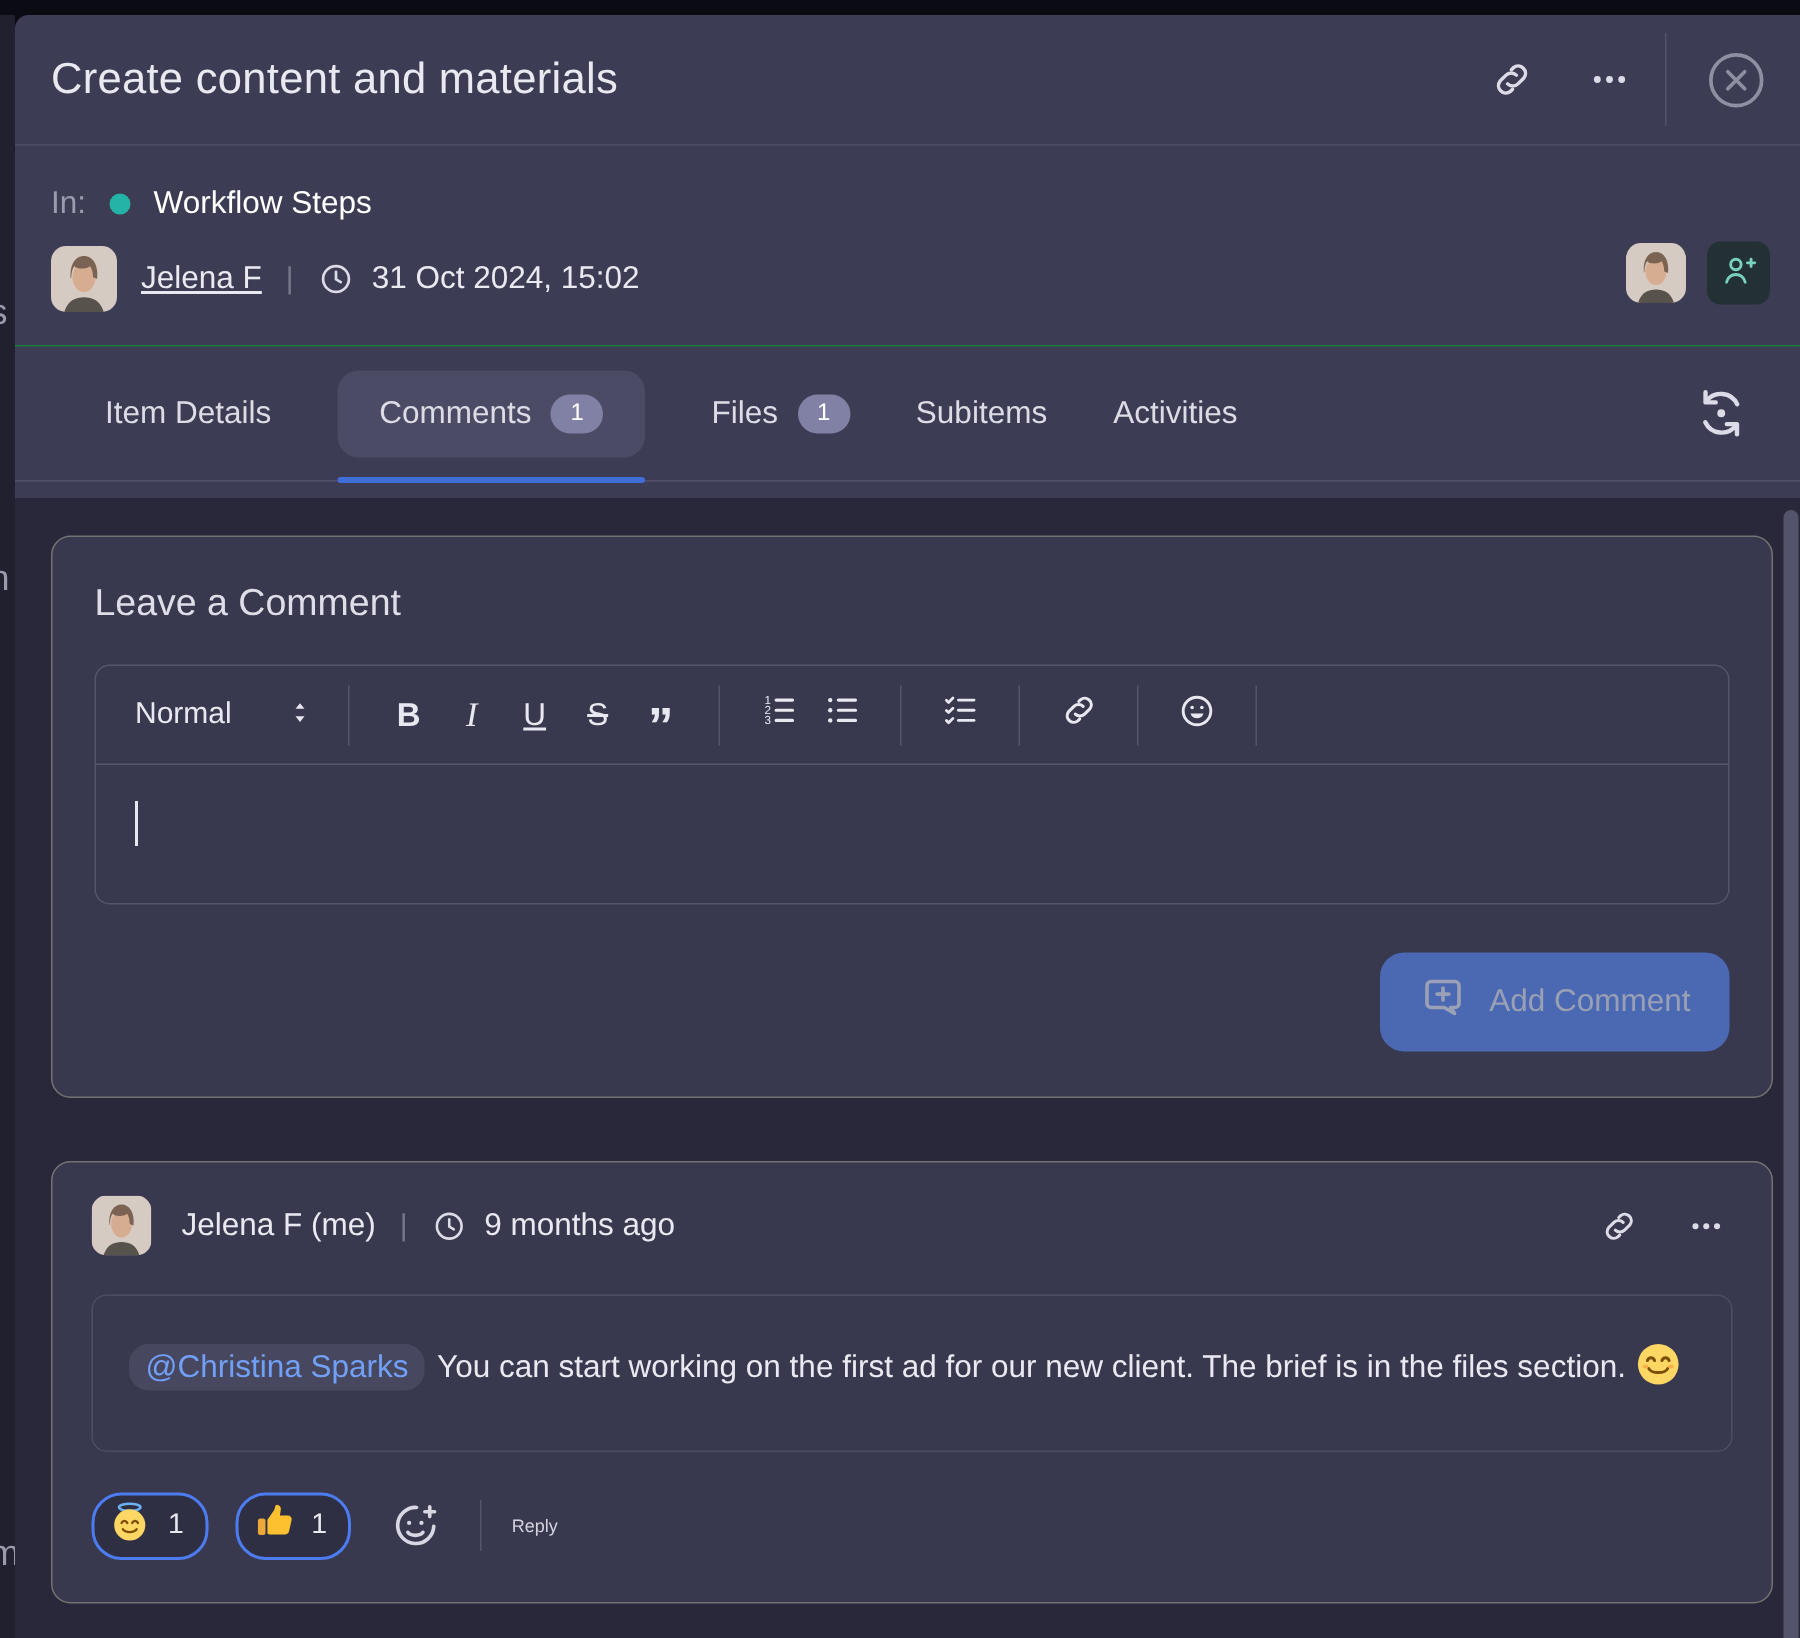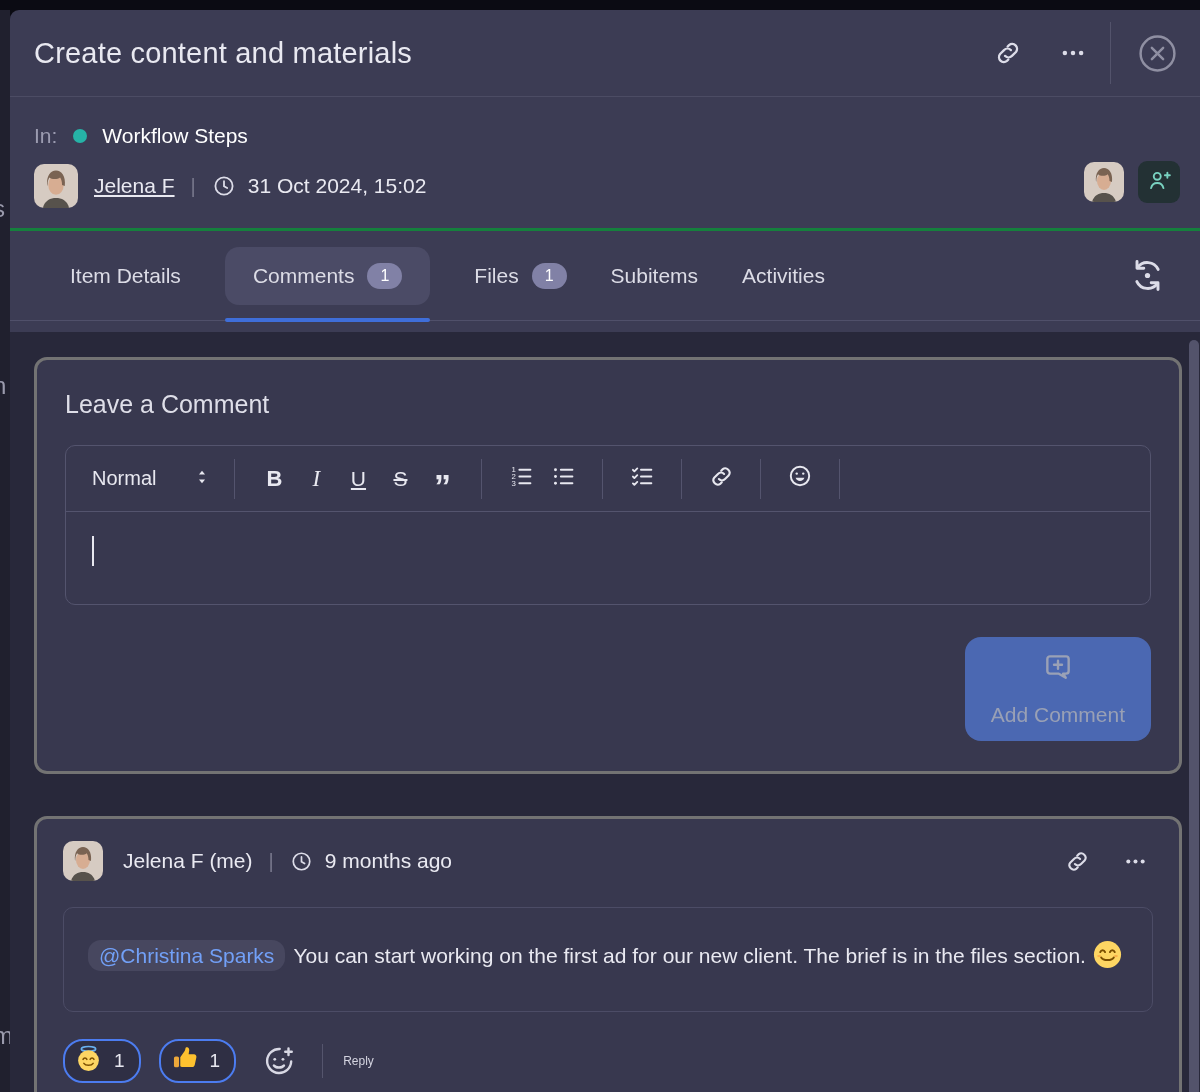--- a/index.html
+++ b/index.html
@@ -37,21 +37,21 @@
   .icon-btn {
     background:none; border:none; color:#dcdce8; cursor:pointer;
     display:flex; align-items:center; justify-content:center; padding:6px;
   }
   .icon-btn svg { display:block; }
   .hdr .vsep { width:1px; height:62px; background:#53536b; margin:0 20px 0 18px; }
   .close-btn { color:#8f8fa2; }
   
   .info {
     position:relative; padding:27px 24px 0 24px; height:134px;
-    border-bottom:3px solid #15803d;
+    border-bottom:1px solid #15803d;
   }
   .in-row { display:flex; align-items:center; font-size:21px; }
   .in-label { color:#9b9bb0; margin-right:16px; }
   .status-dot { width:14px; height:14px; border-radius:50%; margin-right:15px; }
   .group-name { color:#ffffff; cursor:pointer; }
   .author-row { display:flex; align-items:center; margin-top:16px; }
   .avatar { border-radius:10px; overflow:hidden; flex:none; }
   .avatar svg { display:block; }
   .av44 { width:44px; height:44px; }
   .av40 { width:40px; height:40px; }
@@ -83,21 +83,21 @@
     padding:5px 13px; border-radius:13px; margin-left:13px;
   }
   .tabs .refresh { margin-left:auto; color:#dcdce8; }
   
   .body {
     position:absolute; left:0; right:0; top:322px; bottom:0;
     background:#28283a;
   }
   .card {
     margin:25px 18px 0 24px;
-    background:#38384f; border:3px solid #737373; border-radius:13px;
+    background:#38384f; border:1px solid #737373; border-radius:13px;
   }
   .composer-card { padding:30px 28px 30px 28px; }
   .composer-heading { font-size:25px; color:#dedee8; }
   .editor { margin-top:26px; border:1px solid #54546e; border-radius:10px; }
   .editor-toolbar {
     height:66px; display:flex; align-items:center; padding:0 26px;
     border-bottom:1px solid #54546e; color:#e8e8f0;
   }
   .tb-sep { width:1px; height:40px; background:#54546e; margin:0 22px; flex:none; }
   .style-select { display:flex; align-items:center; gap:36px; background:none; border:none; color:#e8e8f0; cursor:pointer; }
@@ -113,21 +113,21 @@
   .glyph-u { text-decoration:underline; font-size:21px; }
   .glyph-s { text-decoration:line-through; font-size:21px; }
   .glyph-q { font-weight:bold; font-size:34px; line-height:20px; padding-top:14px; }
   .editor-area { min-height:92px; padding:24px 26px; cursor:text; display:flex; align-items:flex-start; }
   .caret { display:inline-block; width:2px; height:30px; background:#e8e8f0; margin-right:1px; vertical-align:middle; }
   .placeholder { color:#8e8ea2; font-size:22px; }
   .composer-actions { display:flex; justify-content:flex-end; margin-top:32px; }
   .add-comment-btn {
     display:flex; align-items:center; gap:15px;
     background:#4b68b2; border:none; border-radius:16px; cursor:pointer;
-    padding:14px 26px; color:#99a0b5; font-size:21px;flex-direction:column;
+    padding:14px 26px; color:#99a0b5; font-size:21px;
   }
   
   .comment-card { margin-top:42px; padding:22px 26px 28px 26px; }
   .comment-head { display:flex; align-items:center; }
   .comment-head .name { font-size:21px; margin-left:20px; }
   .comment-head-right { margin-left:auto; display:flex; align-items:center; gap:22px; color:#dcdce8; }
   .comment-body {
     margin-top:26px; border:1px solid #4c4c66; border-radius:10px;
     padding:28px 24px; font-size:21px; line-height:40px; color:#e9e9f1;
   }

